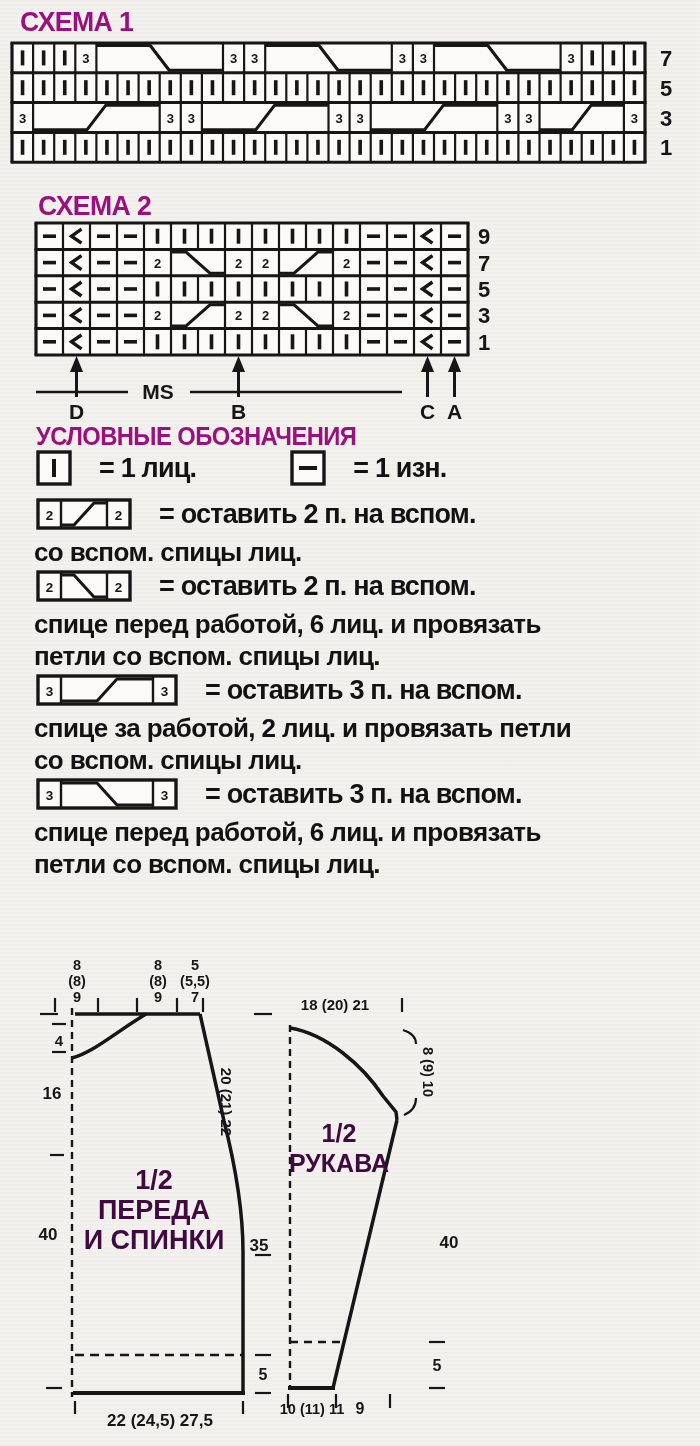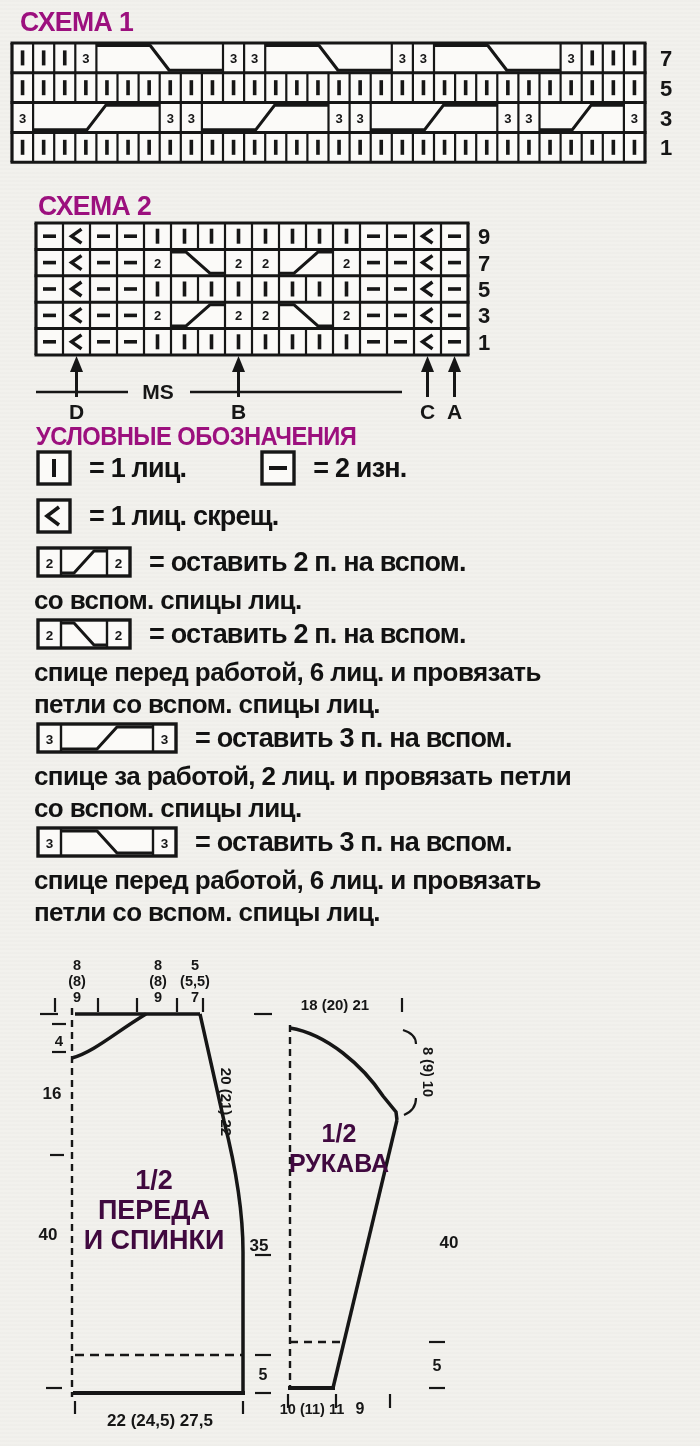--- a/index.html
+++ b/index.html
@@ -5,21 +5,21 @@
   html,body{margin:0;padding:0;background:#e8e7e4;}
   .page{position:relative;width:700px;height:1446px;overflow:hidden;
         background:repeating-linear-gradient(0deg, rgba(0,0,0,0.012) 0 2px, transparent 2px 4px), #f2f1ed;
         font-family:"Liberation Sans","DejaVu Sans",sans-serif;color:#121212;}
   .abs{position:absolute;}
   .title{position:absolute;font-weight:bold;letter-spacing:-0.6px;transform:scaleX(0.95);transform-origin:left center;white-space:nowrap;}
   .t1{left:20px;top:6px;font-size:28px;}
   .t2{left:38px;top:190px;font-size:28px;}
   .t3{left:36px;top:422px;font-size:25px;}
   .leg{position:absolute;left:34px;top:448px;width:650px;}
-  .leg-row{display:flex;align-items:center;gap:15px;margin-bottom:4px;}
+  .leg-row{display:flex;align-items:center;gap:25px;margin-bottom:4px;}
   .leg-row.simple{margin-bottom:8px;}
   .leg-gap{width:42px;}
   .leg-text{font-size:27px;font-weight:bold;letter-spacing:-0.8px;white-space:nowrap;}
   .leg-line{font-size:26px;font-weight:bold;letter-spacing:-0.6px;line-height:32px;white-space:nowrap;}
   svg text{font-family:"Liberation Sans","DejaVu Sans",sans-serif;}
 </style>
 </head>
 <body>
 
 <div class="page">
@@ -409,28 +409,21 @@
         <svg width="40" height="40">
           <rect x="4" y="4" width="32" height="32" fill="#fbfaf8" stroke="#161616" stroke-width="3.4"></rect>
           <rect x="18" y="11" width="4" height="18" fill="#161616"></rect>
         </svg>
         <span class="leg-text">= 1 лиц.</span>
         <div class="leg-gap"></div>
         <svg width="40" height="40">
           <rect x="4" y="4" width="32" height="32" fill="#fbfaf8" stroke="#161616" stroke-width="3.4"></rect>
           <rect x="11" y="18" width="18" height="4" fill="#161616"></rect>
         </svg>
-        <span class="leg-text">= 2 изн.</span>
-      </div>
-      <div class="leg-row simple">
-        <svg width="40" height="40">
-          <rect x="4" y="4" width="32" height="32" fill="#fbfaf8" stroke="#161616" stroke-width="3.4"></rect>
-          <polyline points="25,11 13,20 25,29" fill="none" stroke="#161616" stroke-width="3.6"></polyline>
-        </svg>
-        <span class="leg-text">= 1 лиц. скрещ.</span>
+        <span class="leg-text">= 1 изн.</span>
       </div>
       <div class="leg-row">
         <svg width="100" height="36">
           <rect x="4" y="4" width="92" height="28" fill="#fbfaf8" stroke="#161616" stroke-width="3.4"></rect>
           <line x1="27" y1="4" x2="27" y2="32" stroke="#161616" stroke-width="2.4"></line>
           <line x1="73" y1="4" x2="73" y2="32" stroke="#161616" stroke-width="2.4"></line>
           <text x="15.5" y="24" font-size="13.5" font-weight="bold" text-anchor="middle" fill="#161616">2</text>
           <text x="84.5" y="24" font-size="13.5" font-weight="bold" text-anchor="middle" fill="#161616">2</text>
           <polyline points="27,29 40,29 60,7 73,7" fill="none" stroke="#161616" stroke-width="3" stroke-linejoin="round"></polyline>
         </svg>

